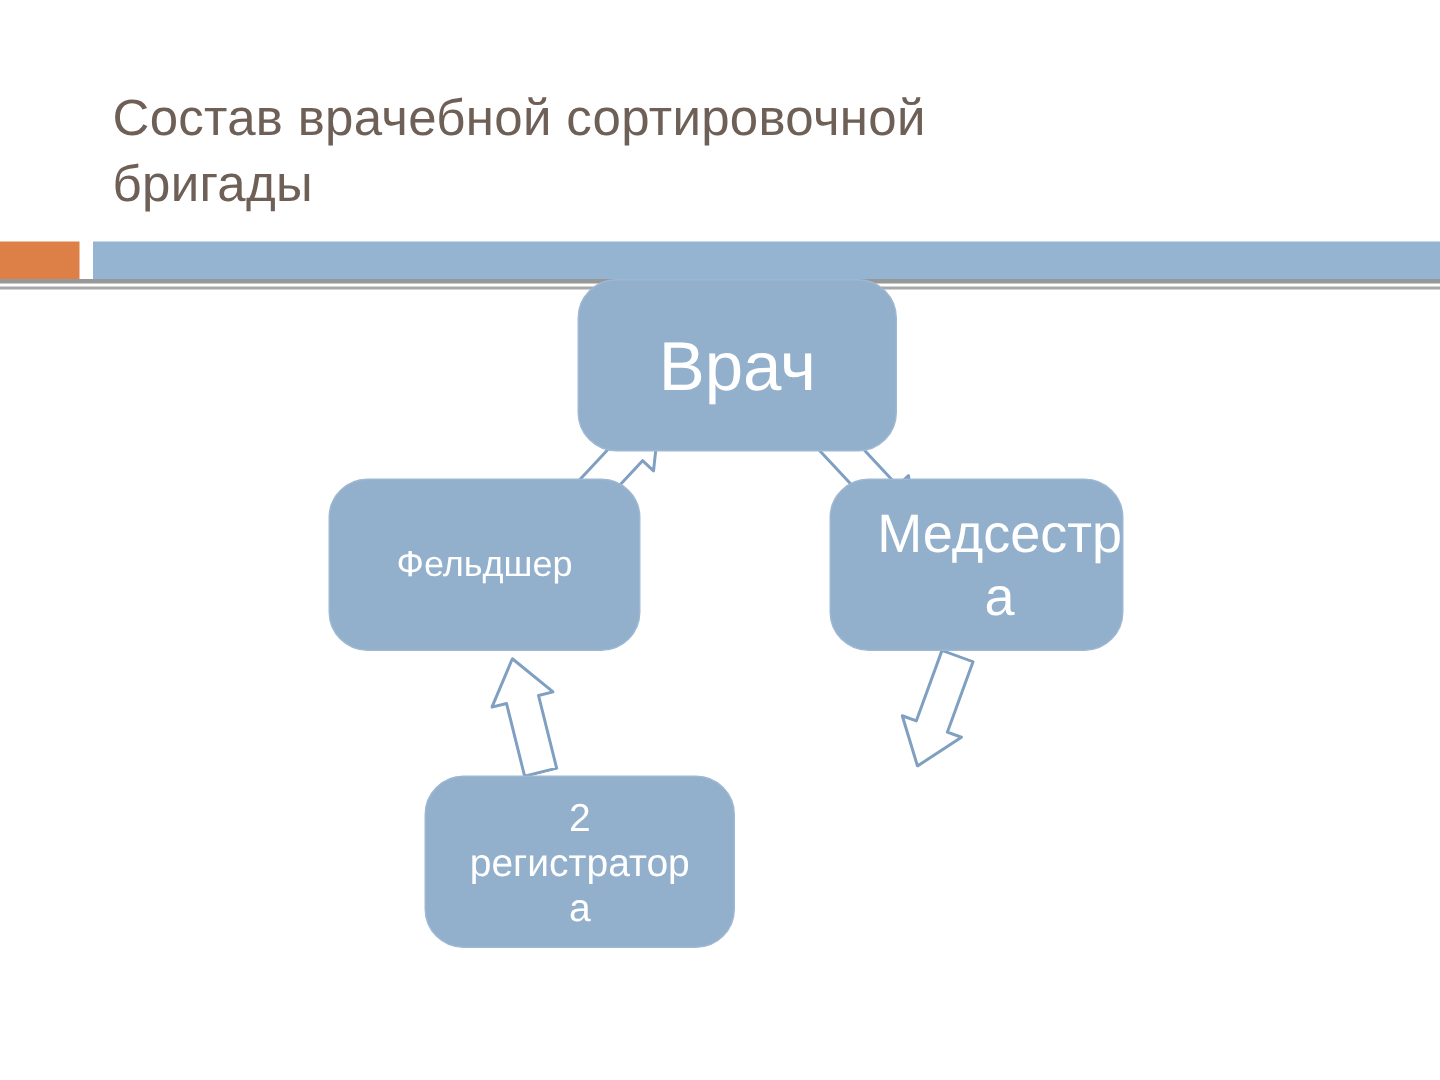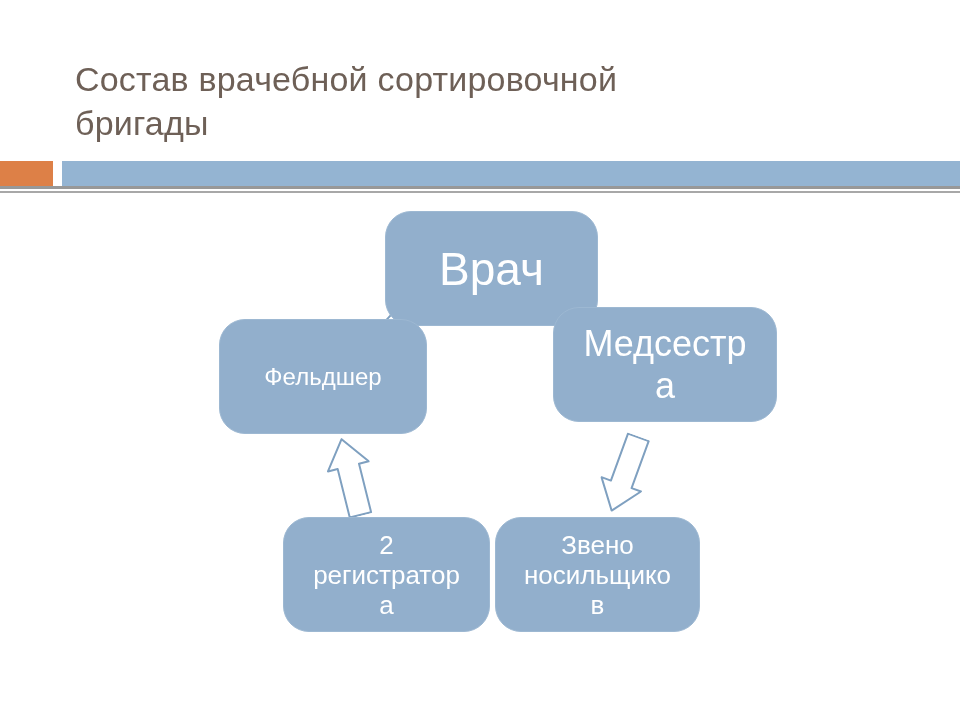--- a/index.html
+++ b/index.html
@@ -32,25 +32,25 @@
   }
   .node{
     position:absolute;z-index:2;
     background:#92AFCC;border:1px solid #9DB8D2;border-radius:26px;
     display:flex;align-items:center;justify-content:center;
     box-sizing:border-box;
   }
   .node .lbl{
     color:#FFFFFF;text-align:center;white-space:pre-line;
   }
-  .node-vrach{left:385px;top:184px;width:213px;height:115px;}
+  .node-vrach{left:385px;top:159px;width:213px;height:115px;}
   .node-vrach .lbl{font-size:46px;line-height:50px;}
   .node-feldsher{left:219px;top:292px;width:208px;height:115px;}
   .node-feldsher .lbl{font-size:24px;line-height:40px;}
-  .node-medsestra{left:553px;top:280px;width:224px;height:115px;}
+  .node-medsestra{left:553px;top:292px;width:196px;height:115px;justify-content:flex-end;}
   .node-medsestra .lbl{font-size:36px;line-height:42px;}
   .node-registrators{left:283px;top:490px;width:207px;height:115px;}
   .node-registrators .lbl{font-size:26px;line-height:30px;}
   .node-porters{left:495px;top:490px;width:205px;height:115px;}
   .node-porters .lbl{font-size:26px;line-height:30px;}
   .arrow{
     position:absolute;z-index:1;
   }
   .arrow svg{display:block;}
   .arrow-top-left{left:384px;top:238px;transform:rotate(43deg);}
@@ -100,19 +100,14 @@
   </div>
   <div class="node node-medsestra">
     <span class="lbl">Медсестр
 а</span>
   </div>
   <div class="node node-registrators">
     <span class="lbl">2
 регистратор
 а</span>
   </div>
-  <div class="node node-porters">
-    <span class="lbl">Звено
-носильщико
-в</span>
-  </div>
 
 </div>
 
 </body></html>

